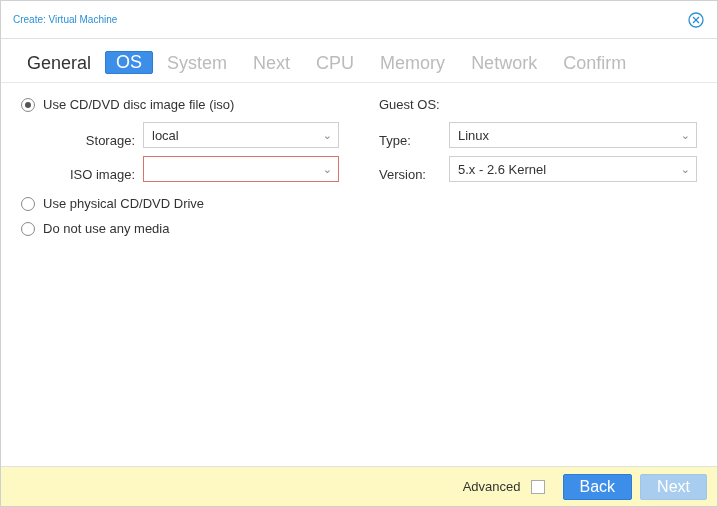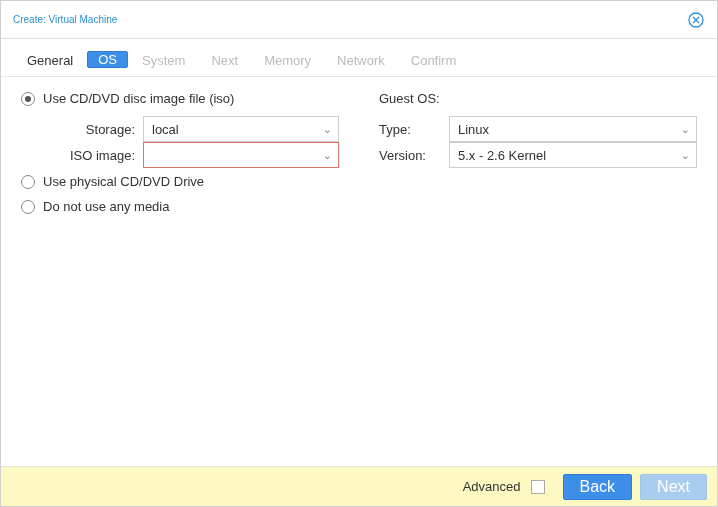--- a/index.html
+++ b/index.html
@@ -43,21 +43,21 @@
     display: flex;
     align-items: center;
     gap: 2px;
     padding: 8px 14px 0 14px;
     border-bottom: 1px solid #e8e8e8;
   }
   .tab {
     padding: 6px 12px 8px 12px;
     color: #bbb;
     cursor: default;
-    font-size: 13px;
+    font-size: 18px;
   }
   .tab.enabled { color: #333; cursor: pointer; }
   .tab.active {
     background: #3d8ee8;
     color: #fff;
     border: 1px solid #2d7dd2;
     border-radius: 2px;
     padding: 0 10px;
     margin-bottom: 4px;
   }
@@ -87,21 +87,22 @@
   }
   .radio.selected::after {
     content: "";
     width: 6px;
     height: 6px;
     background: #555;
     border-radius: 50%;
   }
   .form-row {
     display: flex;
-    align-items: center;
+    align-items: flex-end;
+    margin-bottom: 8px;
   }
   .form-label {
     width: 100px;
     text-align: right;
     padding-right: 8px;
     color: #333;
   }
   .form-label-left {
     width: 70px;
     text-align: left;
@@ -182,20 +183,21 @@
         <line x1="11" y1="5" x2="5" y2="11" stroke="#2b8fd6" stroke-width="1.3"></line>
       </svg>
     </span>
   </div>
 
   <div class="tabs">
     <div class="tab enabled">General</div>
     <div class="tab active">OS</div>
     <div class="tab">System</div>
     <div class="tab">Next</div>
+    <div class="tab">CPU</div>
     <div class="tab">Memory</div>
     <div class="tab">Network</div>
     <div class="tab">Confirm</div>
   </div>
 
   <div class="content">
 
     <div class="col">
 
       <div class="radio-row">

